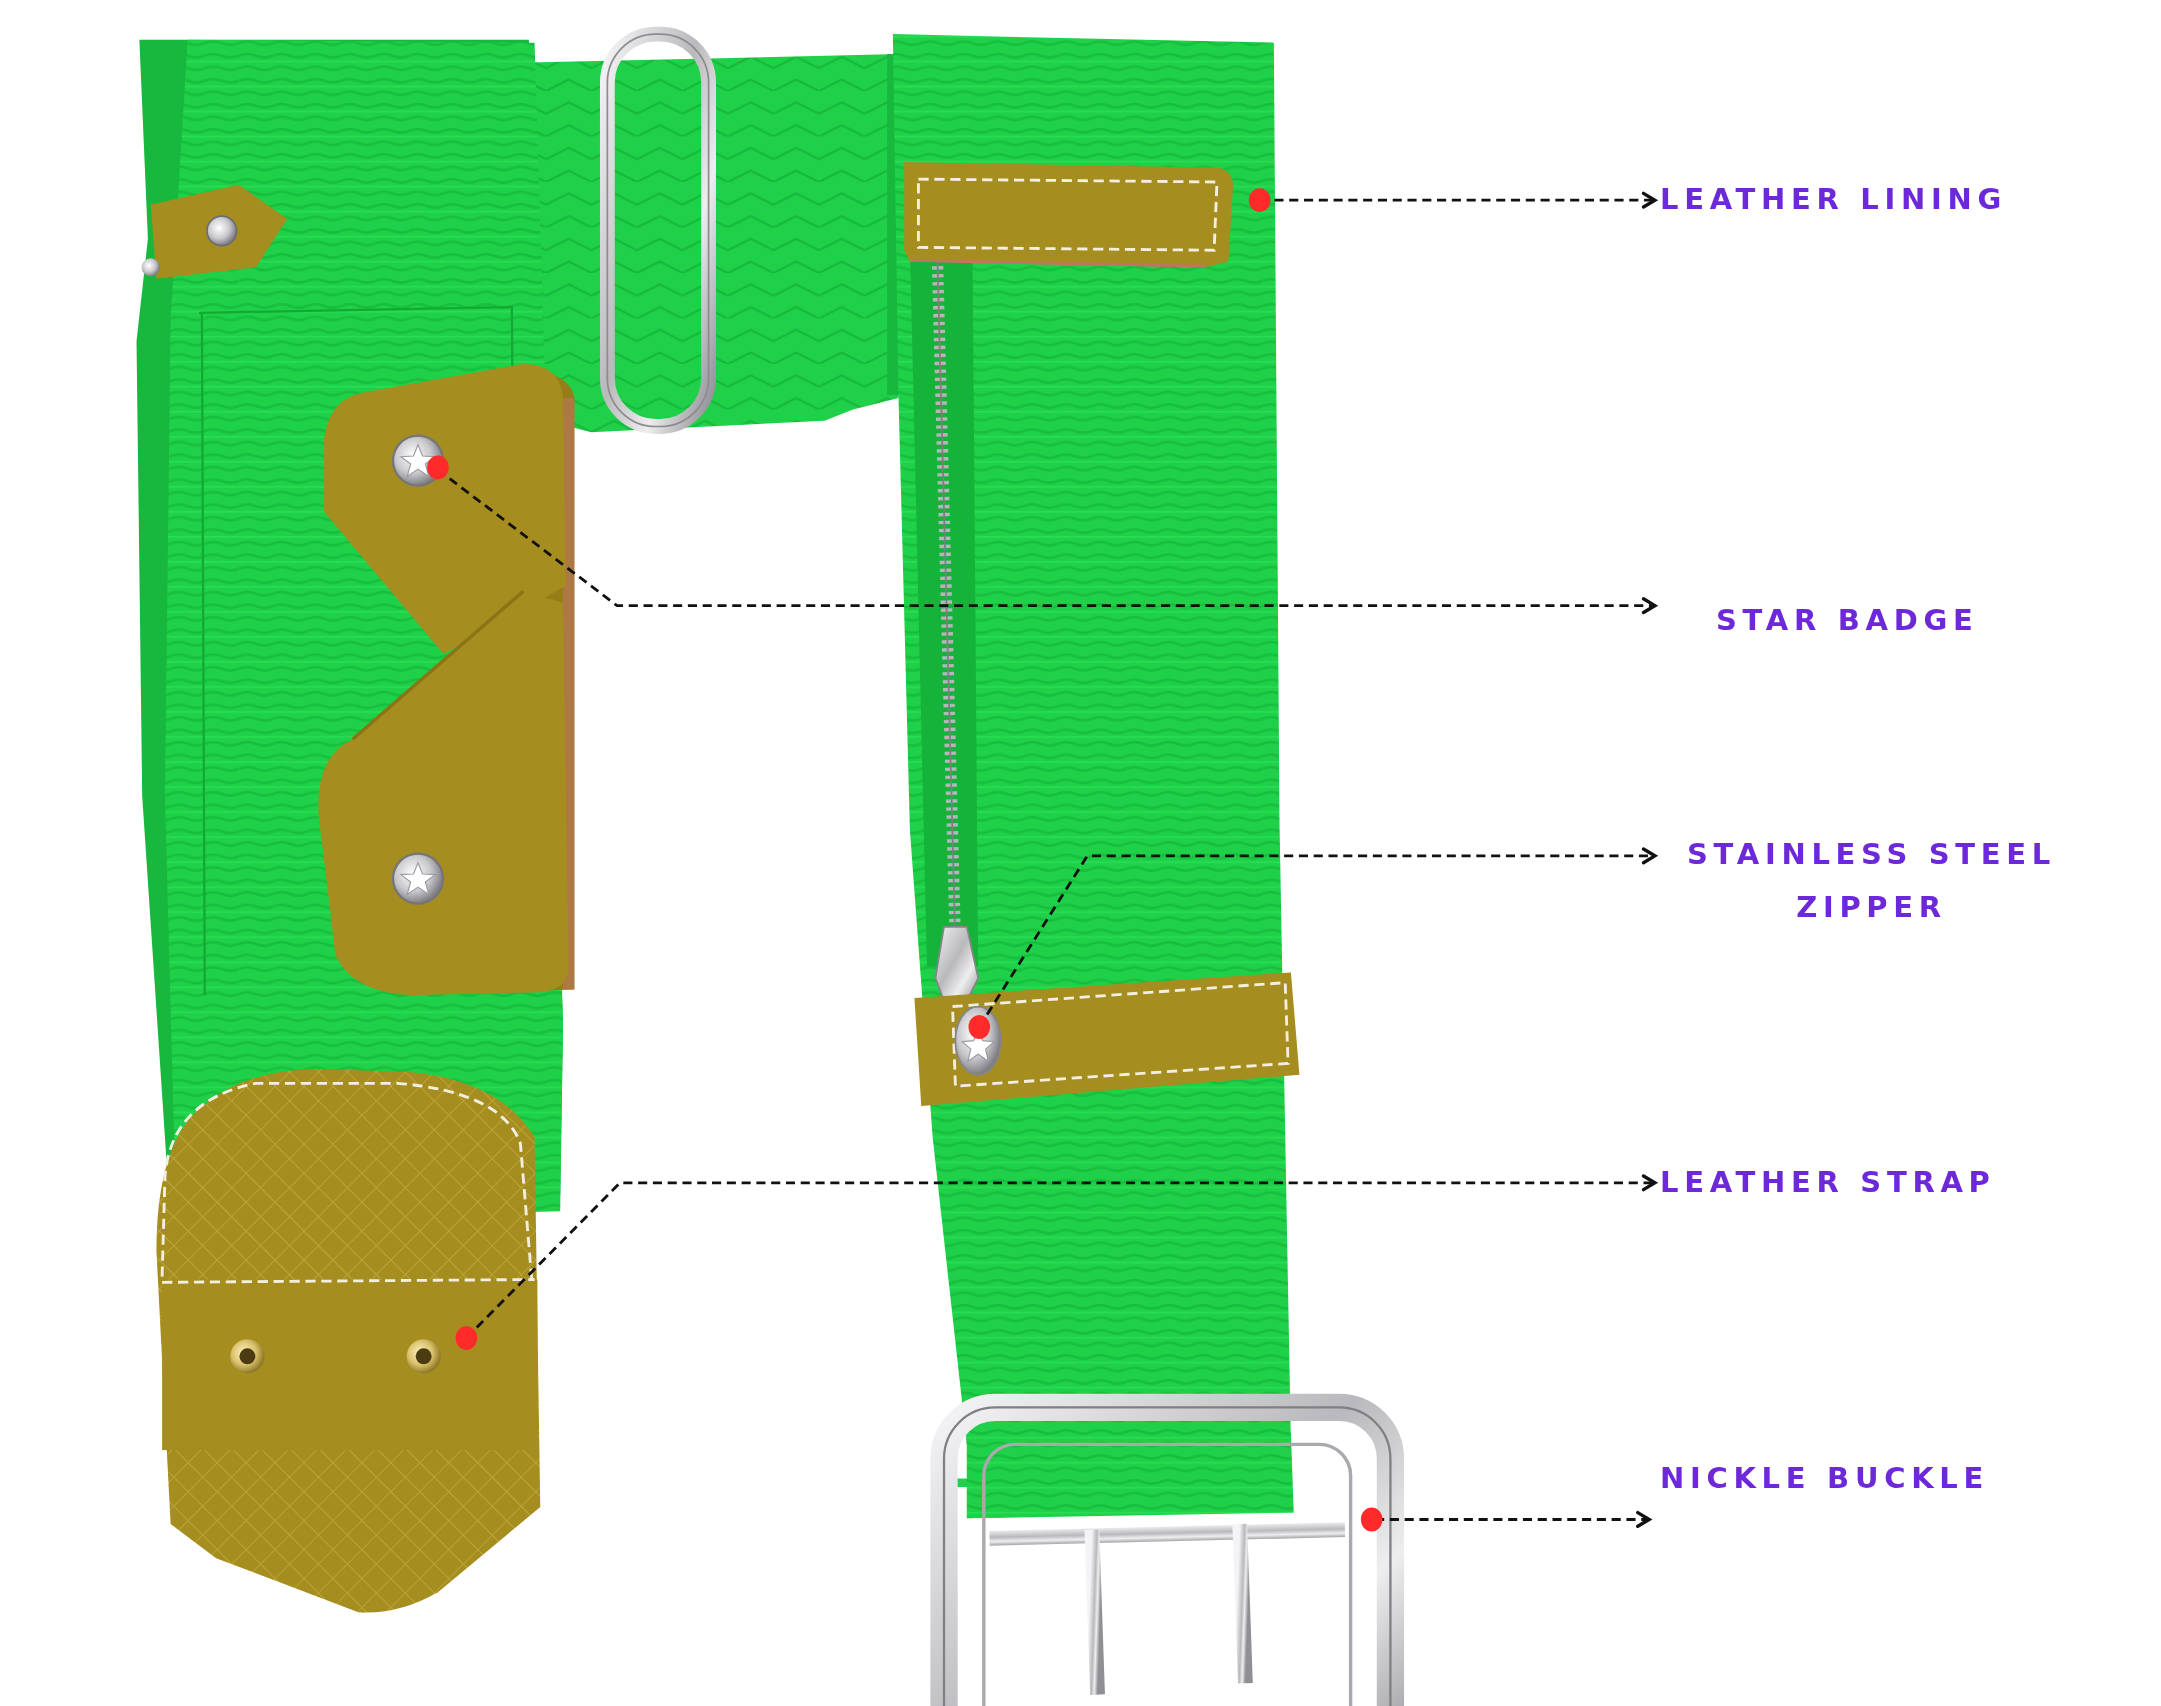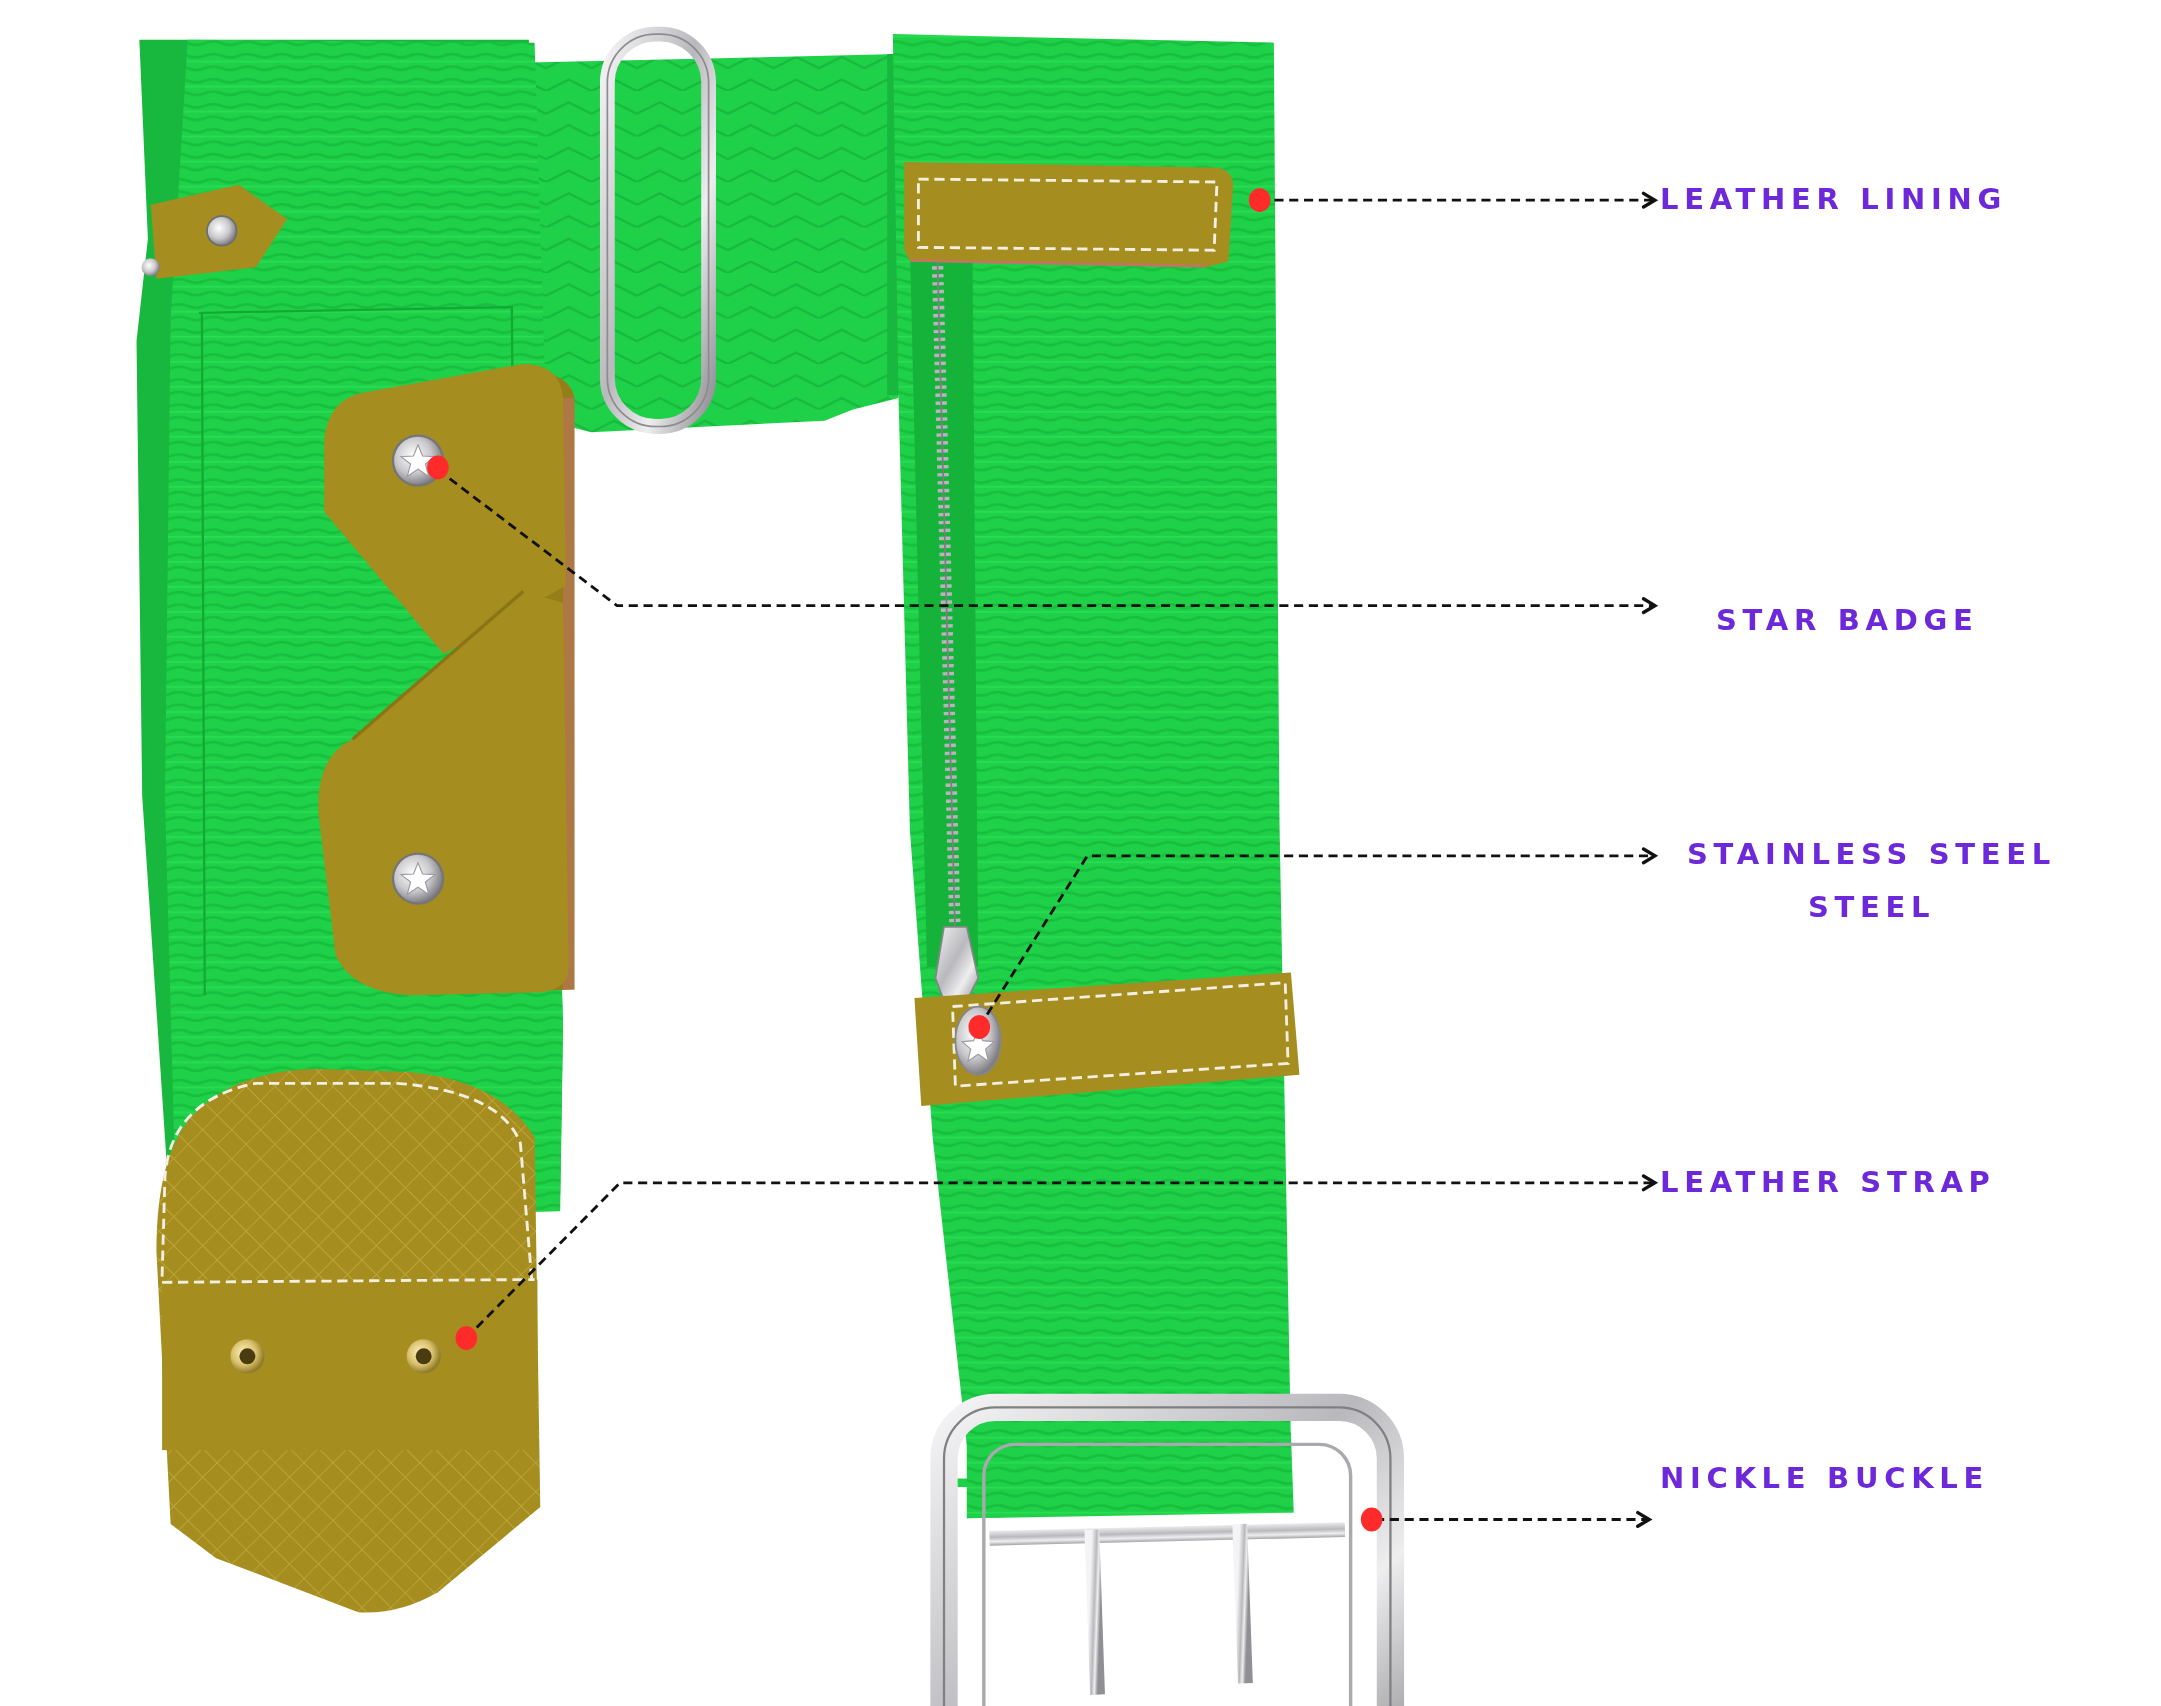--- a/index.html
+++ b/index.html
@@ -173,21 +173,21 @@
 </svg>
 
 <div class="label" style="left:1660px; top:173px;">
   <span>LEATHER LINING</span>
 </div>
 <div class="label" style="left:1716px; top:546px;margin-top:48px;">
   <span>STAR BADGE</span>
 </div>
 <div class="label" style="left:1687px; top:828px; text-align:center;">
   <span>STAINLESS STEEL</span>
-  <span>STEEL</span>
+  <span>ZIPPER</span>
 </div>
 <div class="label" style="left:1660px; top:1156px;">
   <span>LEATHER STRAP</span>
 </div>
 <div class="label" style="left:1660px; top:1452px;">
   <span>NICKLE BUCKLE</span>
 </div>
 
 
 </body></html>

